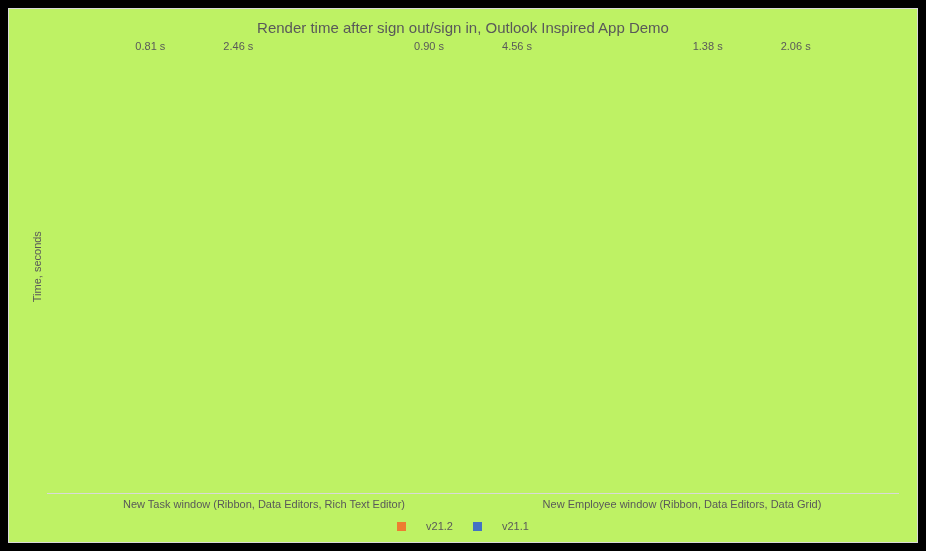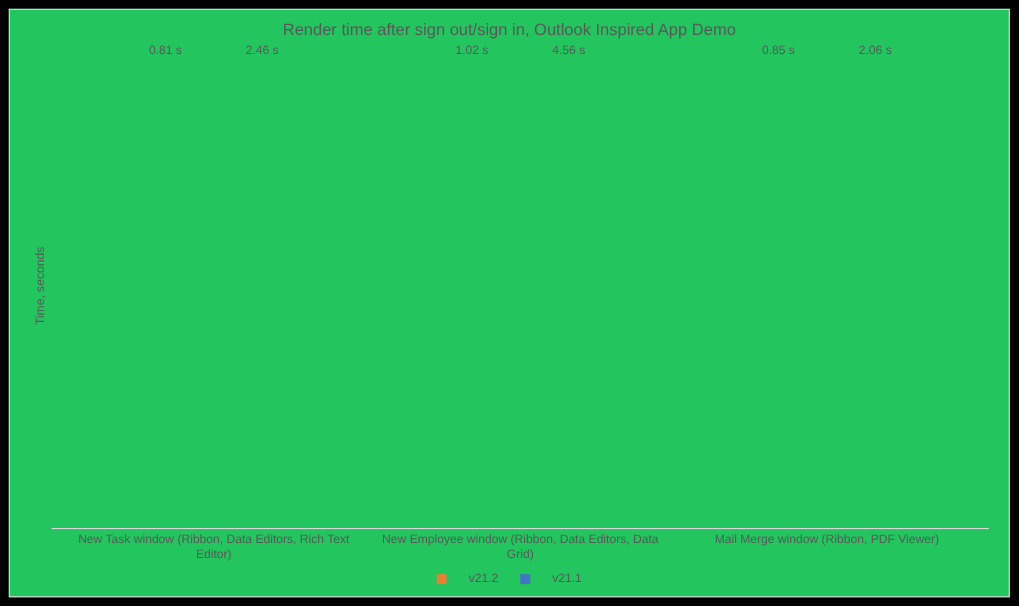--- a/index.html
+++ b/index.html
@@ -5,21 +5,21 @@
   * { box-sizing: border-box; margin: 0; padding: 0; }
   body {
     font-family: "Segoe UI", Arial, sans-serif;
     background: #000;
     width: 926px;
     height: 551px;
     overflow: hidden;
     padding: 8px;
   }
   .chart-frame {
-    background: #22c55e;
+    background: #bef264;
     width: 100%;
     height: 100%;
     border: 1px solid #d9d9d9;
     position: relative;
     padding: 10px 18px 10px 18px;
     display: flex;
     flex-direction: column;
   }
   .title {
     text-align: center;
@@ -118,45 +118,44 @@
             <div class="bar-label">0.81 s</div>
             <div class="bar" style="background: rgb(237, 125, 49); height: 26.129%;"></div>
           </div>
           <div class="bar-item">
             <div class="bar-label">2.46 s</div>
             <div class="bar" style="background: rgb(68, 114, 196); height: 96.4516%;"></div>
           </div>
         </div>
         <div class="cat-group">
           <div class="bar-item">
-            <div class="bar-label">1.02 s</div>
+            <div class="bar-label">0.90 s</div>
             <div class="bar" style="background: rgb(237, 125, 49); height: 32.9032%;"></div>
           </div>
           <div class="bar-item">
             <div class="bar-label">4.56 s</div>
             <div class="bar" style="background: rgb(68, 114, 196); height: 94.5161%;"></div>
           </div>
         </div>
         <div class="cat-group">
           <div class="bar-item">
-            <div class="bar-label">0.85 s</div>
+            <div class="bar-label">1.38 s</div>
             <div class="bar" style="background: rgb(237, 125, 49); height: 27.4194%;"></div>
           </div>
           <div class="bar-item">
             <div class="bar-label">2.06 s</div>
             <div class="bar" style="background: rgb(68, 114, 196); height: 66.4516%;"></div>
           </div>
         </div>
       </div>
   </div>
 
   <div class="x-axis" id="x-axis">
       <div class="x-cat">New Task window (Ribbon, Data Editors, Rich Text Editor)</div>
       <div class="x-cat">New Employee window (Ribbon, Data Editors, Data Grid)</div>
-      <div class="x-cat">Mail Merge window (Ribbon, PDF Viewer)</div>
     </div>
 
   <div class="legend" id="legend">
       <div class="legend-item">
         <span class="swatch" style="background: rgb(237, 125, 49);"></span>
         <span>v21.2</span>
       </div>
       <div class="legend-item">
         <span class="swatch" style="background: rgb(68, 114, 196);"></span>
         <span>v21.1</span>

